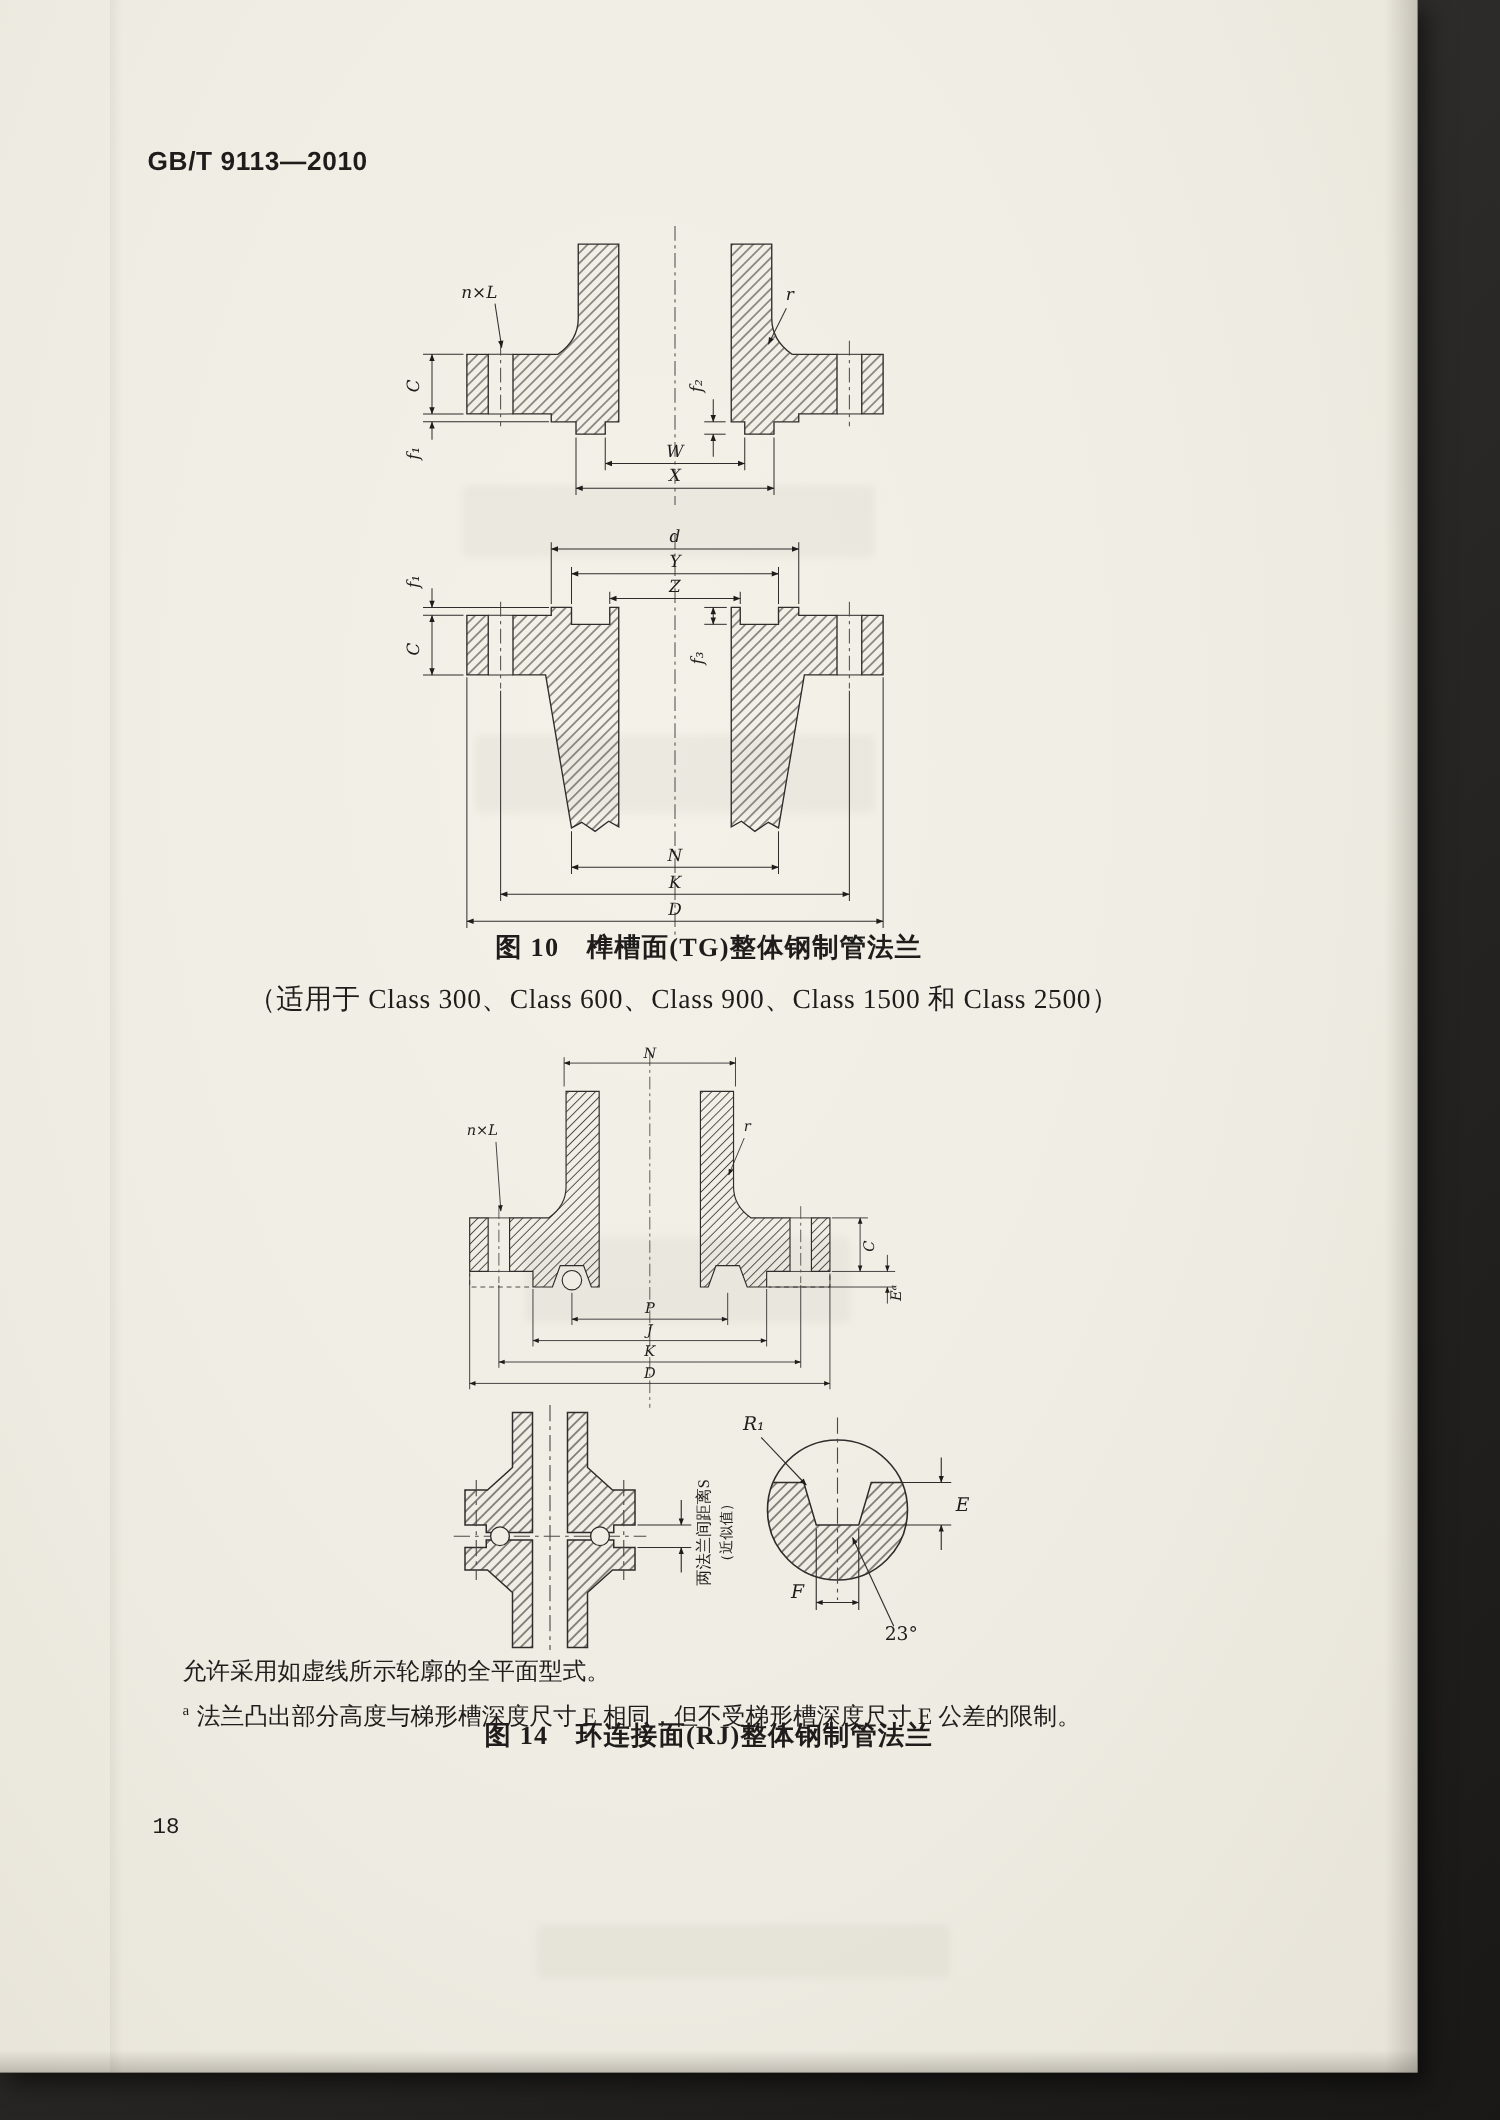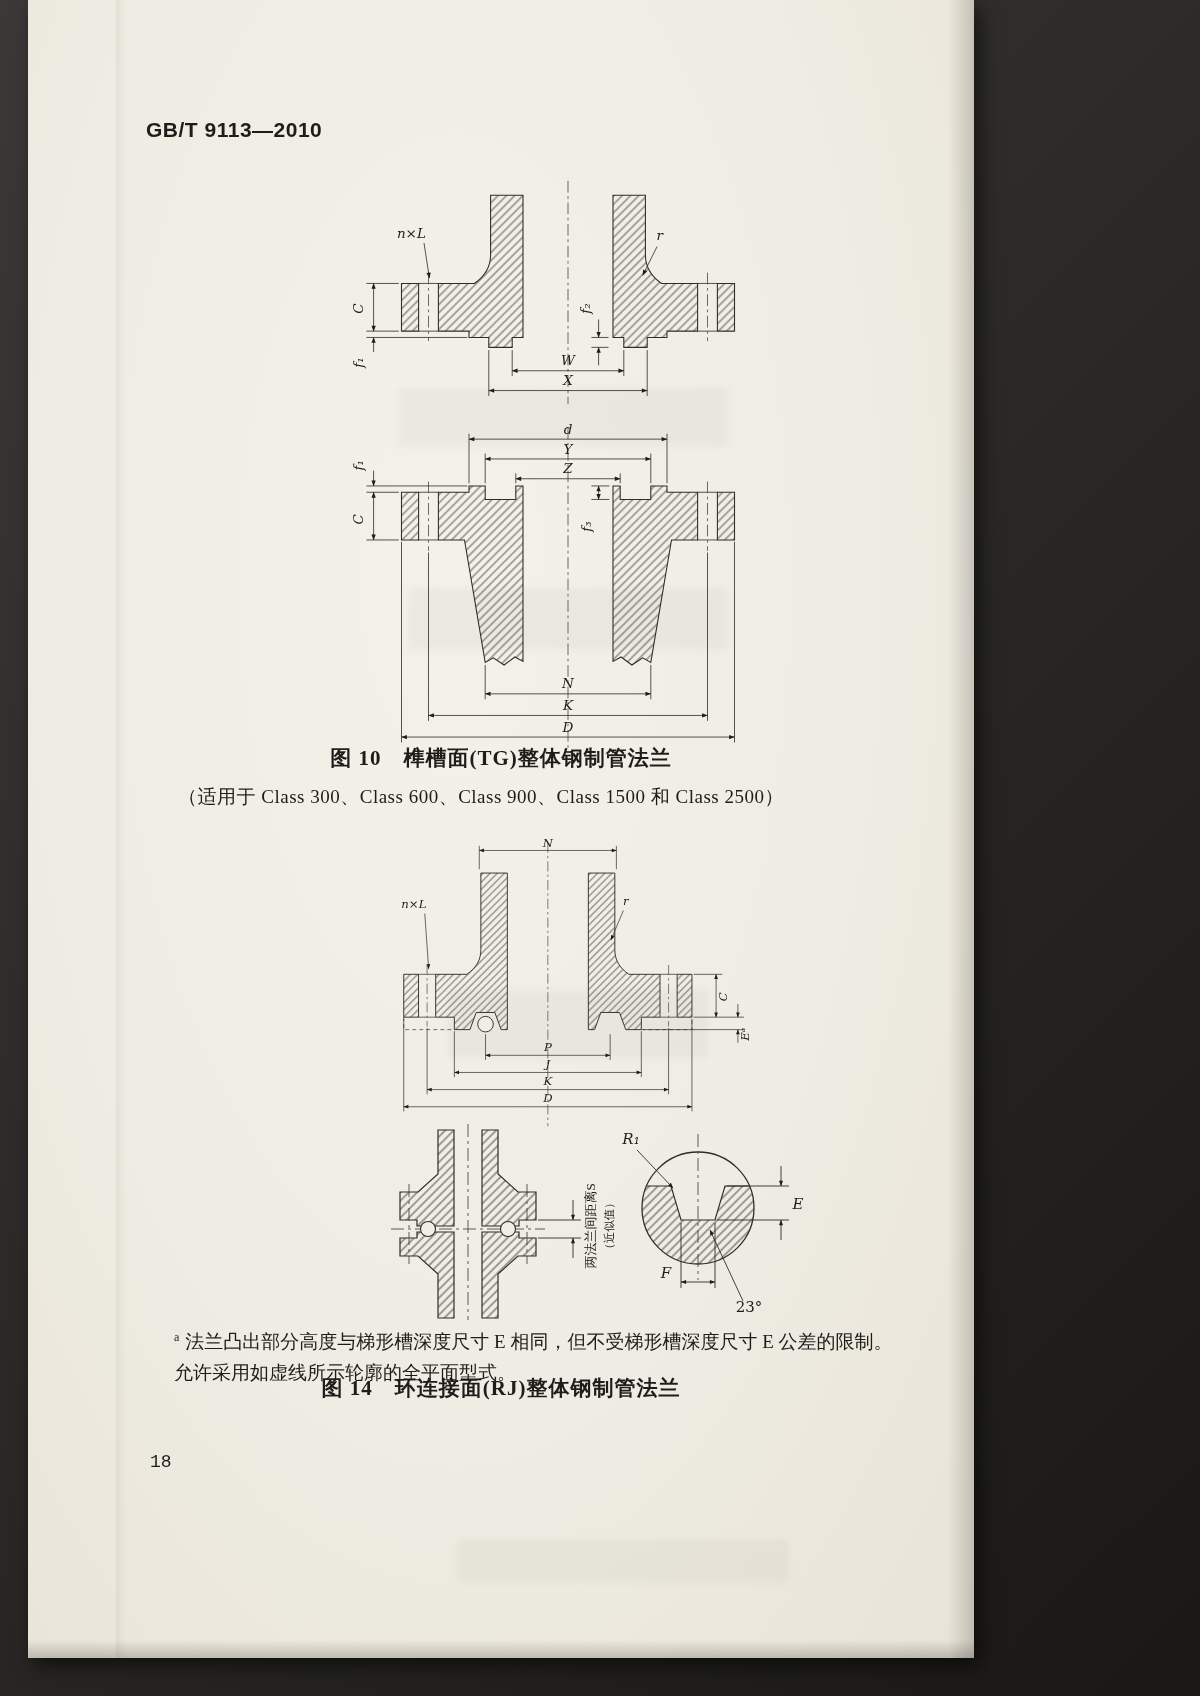--- a/index.html
+++ b/index.html
@@ -2,43 +2,42 @@
 <html><head>
 <meta charset="utf-8">
 <style>
   html,body{margin:0;padding:0;}
   body{
     width:1200px;height:1696px;position:relative;overflow:hidden;
     background:linear-gradient(135deg,#3a3937 0%,#262523 60%,#191817 100%);
     font-family:"Liberation Serif","DejaVu Serif",serif;color:#1e1d1b;
   }
   .page{
-    position:absolute;left:0;top:0;width:946px;height:1658px;
+    position:absolute;left:0;top:0;width:1134px;height:1658px;
     background:radial-gradient(ellipse at 45% 35%, #f4f1e9 0%, #efece3 55%, #e7e3d8 100%);
     box-shadow:6px 8px 18px rgba(0,0,0,.55);
-    margin-left:28px;
   }
   .right-shade{position:absolute;right:0;top:0;width:26px;height:100%;
     background:linear-gradient(to right,rgba(0,0,0,0),rgba(60,55,45,.22));}
   .bottom-shade{position:absolute;left:0;bottom:0;width:100%;height:18px;
     background:linear-gradient(to bottom,rgba(0,0,0,0),rgba(60,55,45,.25));}
   .left-shade{position:absolute;left:88px;top:0;width:10px;height:100%;
     background:linear-gradient(to right,rgba(90,85,70,.08),rgba(0,0,0,0));}
   .hdr{
     position:absolute;left:118px;top:118px;
     font-family:"Liberation Sans","DejaVu Sans",sans-serif;
     font-weight:bold;font-size:21px;letter-spacing:.5px;
   }
   .caption{
     position:absolute;left:0;right:40px;text-align:center;
     font-weight:bold;font-size:21px;letter-spacing:1px;padding-left:40px;
   }
   .subcap{
     position:absolute;left:0;right:40px;text-align:center;
-    font-size:19px;letter-spacing:.5px;
+    font-size:22px;letter-spacing:.5px;
   }
   .footnote{position:absolute;left:146px;top:1322px;width:790px;font-size:19px;line-height:31px;}
   .footnote p{margin:0;}
   .footnote sup{font-size:12px;margin-right:6px;}
   .pageno{position:absolute;left:122px;top:1452px;font-size:18px;font-family:Liberation Mono, monospace;}
   .fig{position:absolute;}
   .ghost{position:absolute;filter:blur(3px);background:rgba(110,105,95,.055);border-radius:4px;}
   
   .steel{stroke:#2e2d2b;stroke-width:1.2;}
   .cl{stroke:#4a4946;stroke-width:.9;stroke-dasharray:13 4 3 4;fill:none;}
@@ -295,20 +294,20 @@
       <line class="dl" x1="88" y1="95" x2="88" y2="160"></line>
       <line class="dl" x1="122" y1="95" x2="122" y2="160"></line>
       <line class="dl" x1="88" y1="154" x2="122" y2="154" marker-start="url(#ar4)" marker-end="url(#ar4)"></line>
       <text class="dim" x="73" y="150">F</text>
       <line class="dl" x1="150" y1="173" x2="117" y2="102" marker-end="url(#ar4)"></line>
       <text class="dim" x="156" y="184" style="font-style:normal">23°</text>
     </g>
   </svg>
 
   <div class="footnote">
+    <p>允许采用如虚线所示轮廓的全平面型式。</p>
     <p><sup>a</sup><span>法兰凸出部分高度与梯形槽深度尺寸 E 相同，但不受梯形槽深度尺寸 E 公差的限制。</span></p>
-    <p>允许采用如虚线所示轮廓的全平面型式。</p>
   </div>
 
   <div class="caption" style="top:1374px;">图 14　环连接面(RJ)整体钢制管法兰</div>
 
   <div class="pageno">18</div>
 </div>
 
 </body></html>

